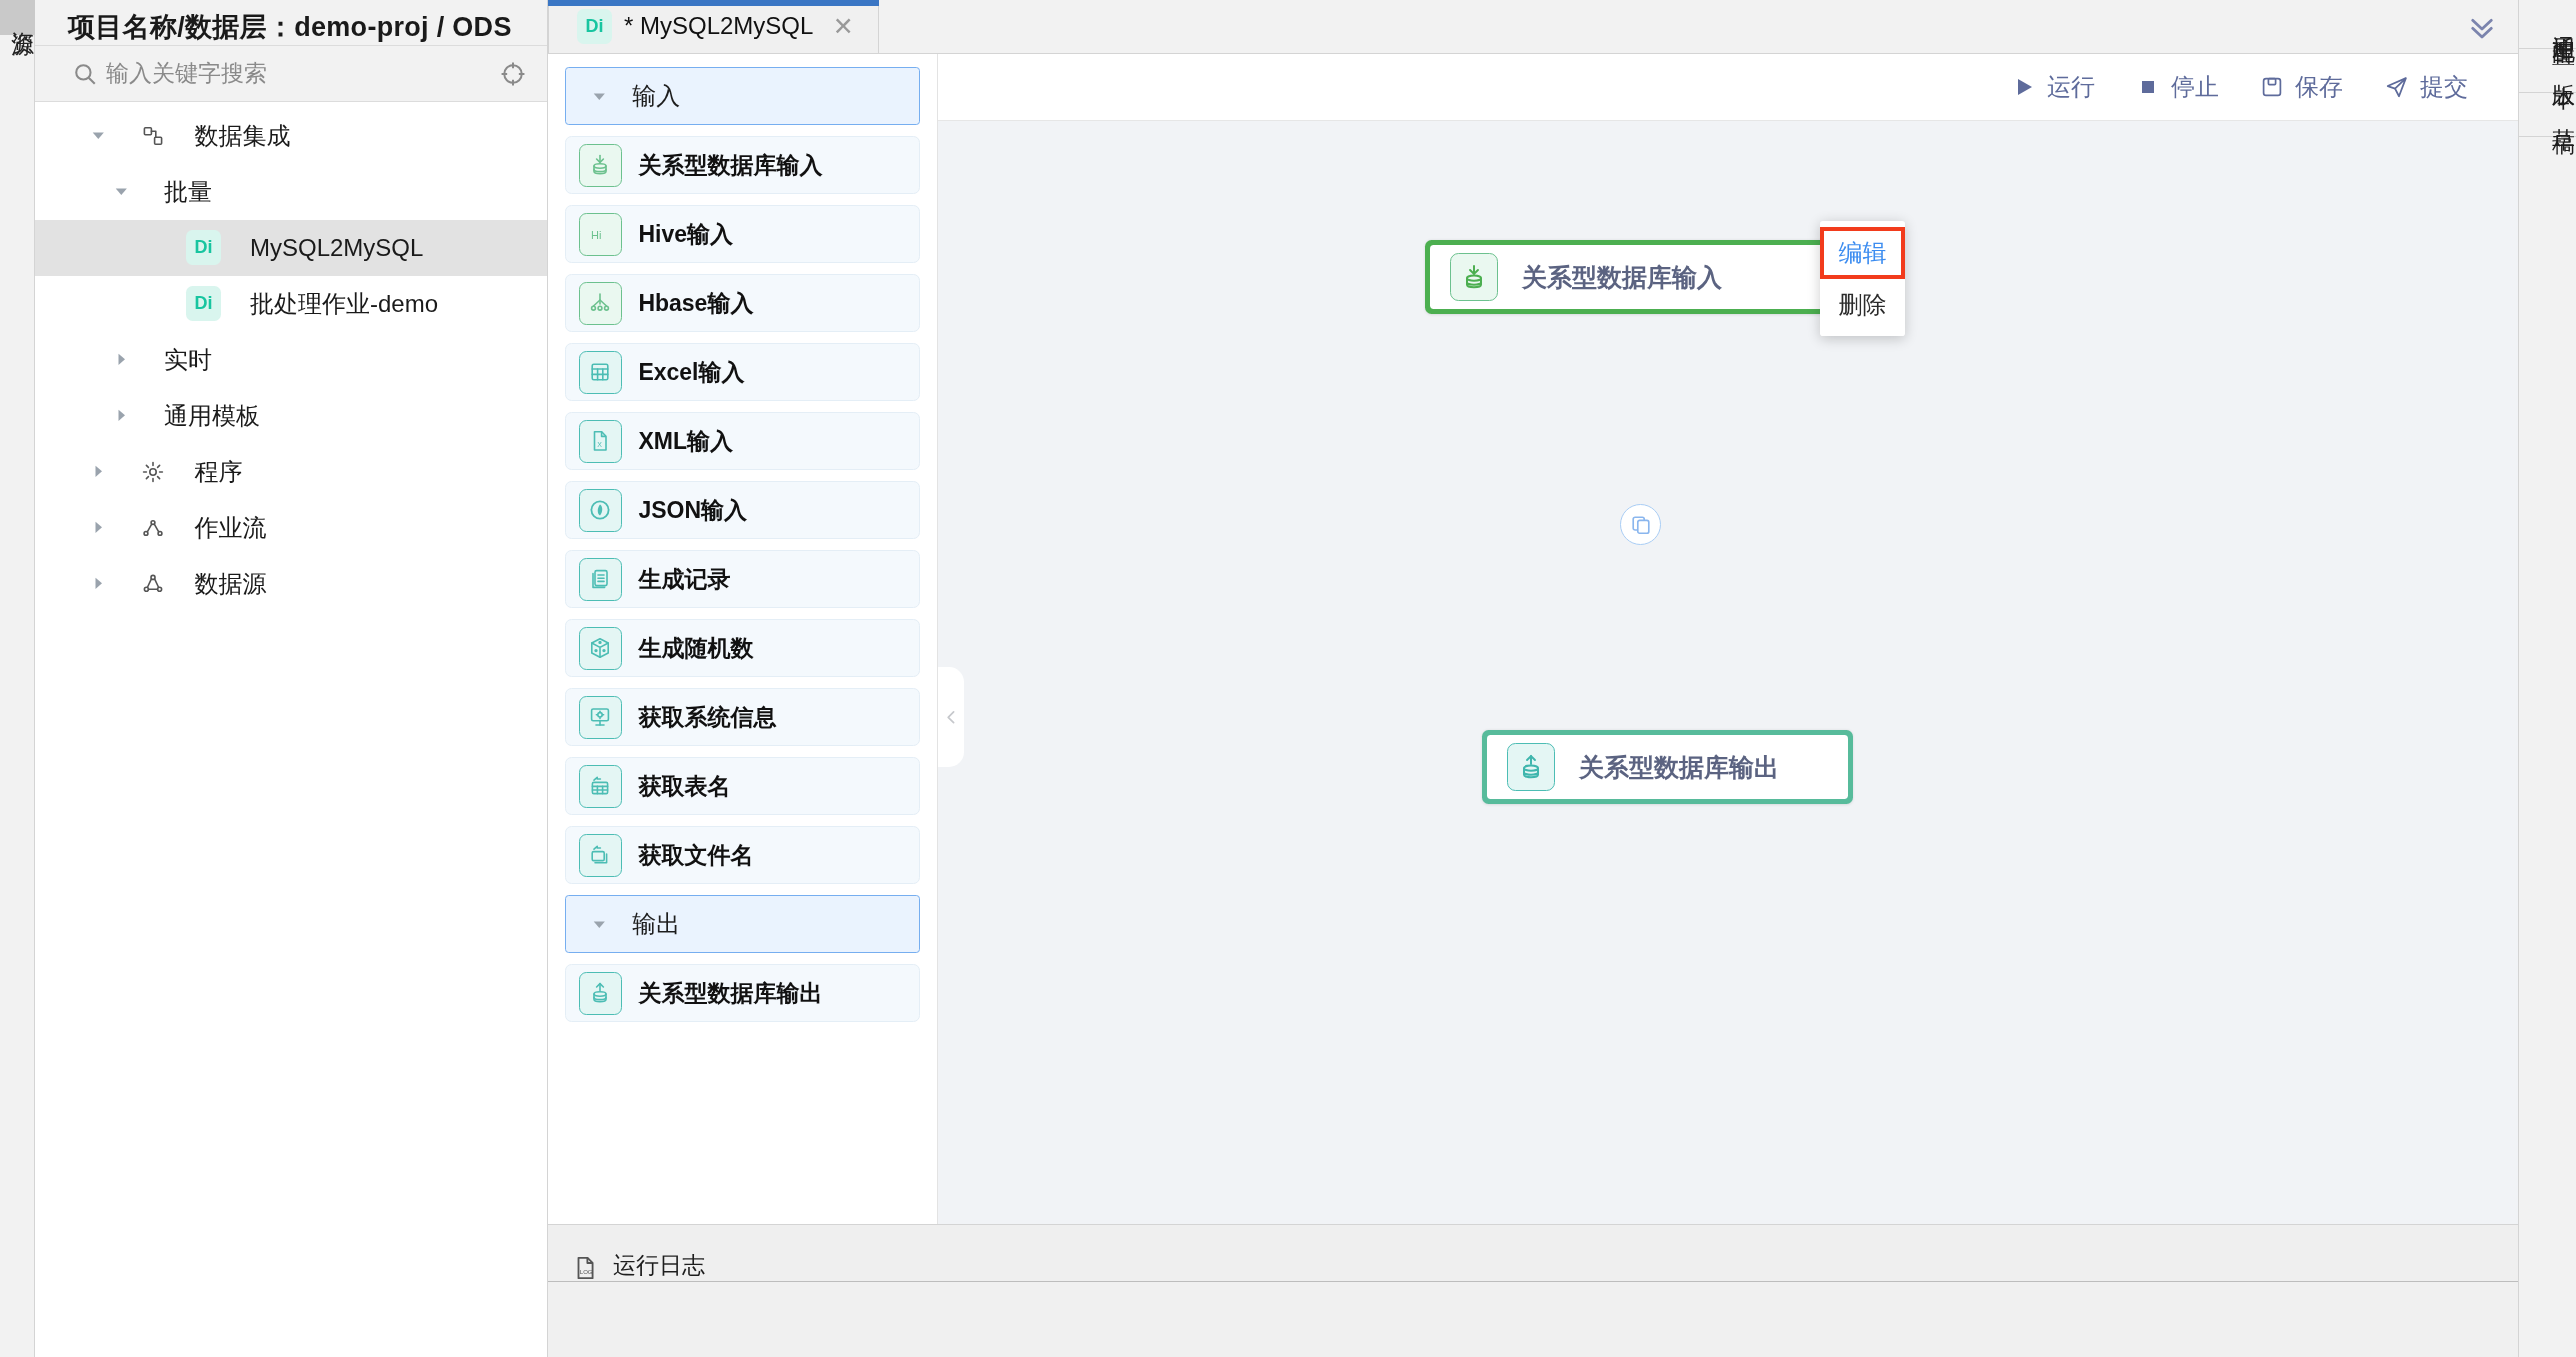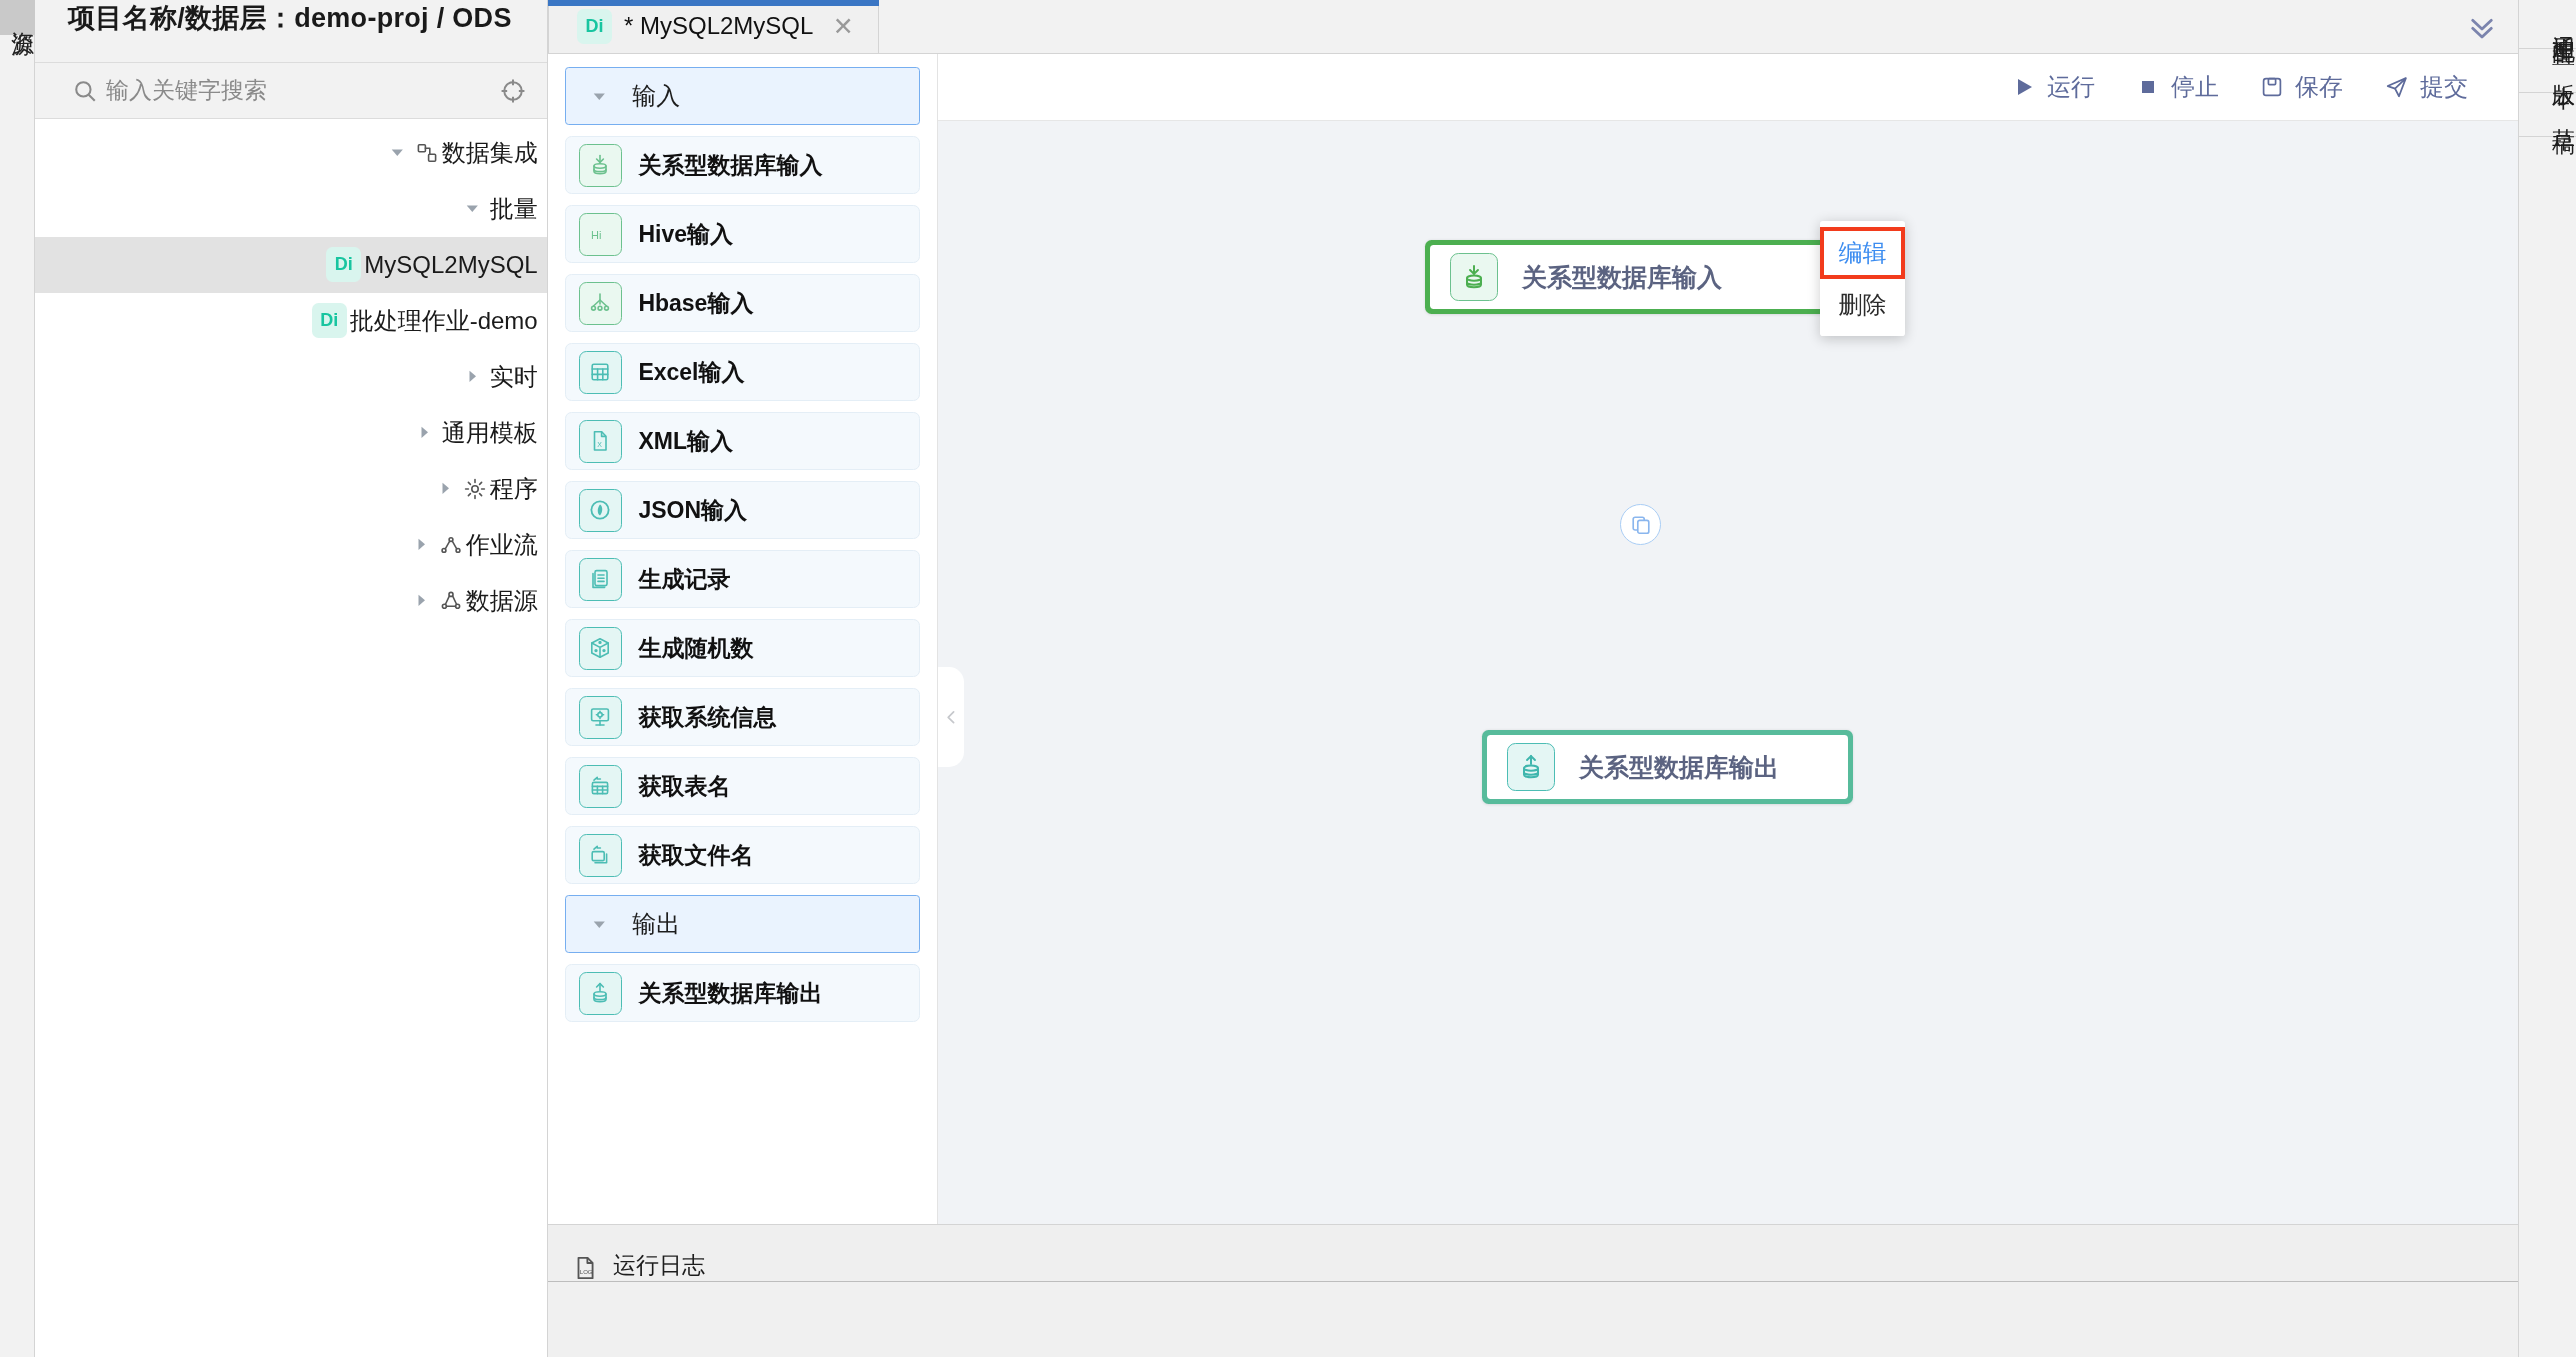--- a/index.html
+++ b/index.html
@@ -22,38 +22,38 @@
     text-align: center; line-height: 1.05; cursor: pointer;
   }
 
   
   .sidebar {
     width: 513px; flex: 0 0 513px; height: 1358px;
     background: #ffffff; border-right: 0.9px solid #d4d4d4;
     display: flex; flex-direction: column;
   }
   .sb-header {
-    height: 63px; background: #f2f2f2; display: flex; align-items: flex-start;
+    height: 46px; background: #f2f2f2; display: flex; align-items: flex-end;
     padding-left: 33px; border-bottom: 0.9px solid #dcdcdc;
   }
   .sb-title { font-size: 27px; font-weight: bold; color: #1a1a1a; letter-spacing: 0.3px; }
   .sb-search {
     height: 56px; background: #f2f2f2; border-bottom: 0.9px solid #dcdcdc;
     display: flex; align-items: center; padding: 0 20.4px 0 37px; gap: 8px;
   }
   .sb-search-input {
     flex: 1; border: none; background: transparent; outline: none;
     font-size: 23px; color: #3c3c3c; font-family: inherit;
   }
   .sb-search-input::placeholder { color: #8a8a8a; }
   .icon-svg { display: block; }
   .sb-tree { flex: 1; overflow: hidden; padding-top: 5.6px; background:#fff; }
   .tree-row {
     display: flex; align-items: center; height: 56px; cursor: pointer;
-    font-size: 24px; color: #1a1a1a; gap: 3px; padding-right: 9.3px; justify-content: flex-end;
+    font-size: 24px; color: #1a1a1a; gap: 29px; padding-right: 9.3px;
   }
   .tree-row.selected { background: #e2e2e2; }
   .caret { width: 28px; flex: 0 0 28px; display: flex; align-items: center; justify-content: center; }
   .di-badge {
     width: 35px; height: 35px; border-radius: 6.5px; background: #d9f5ee;
     color: #18c5a0; font-size: 18px; display: flex; align-items: center;
     justify-content: center; font-weight: 600; flex: 0 0 35px;
   }
 
   

